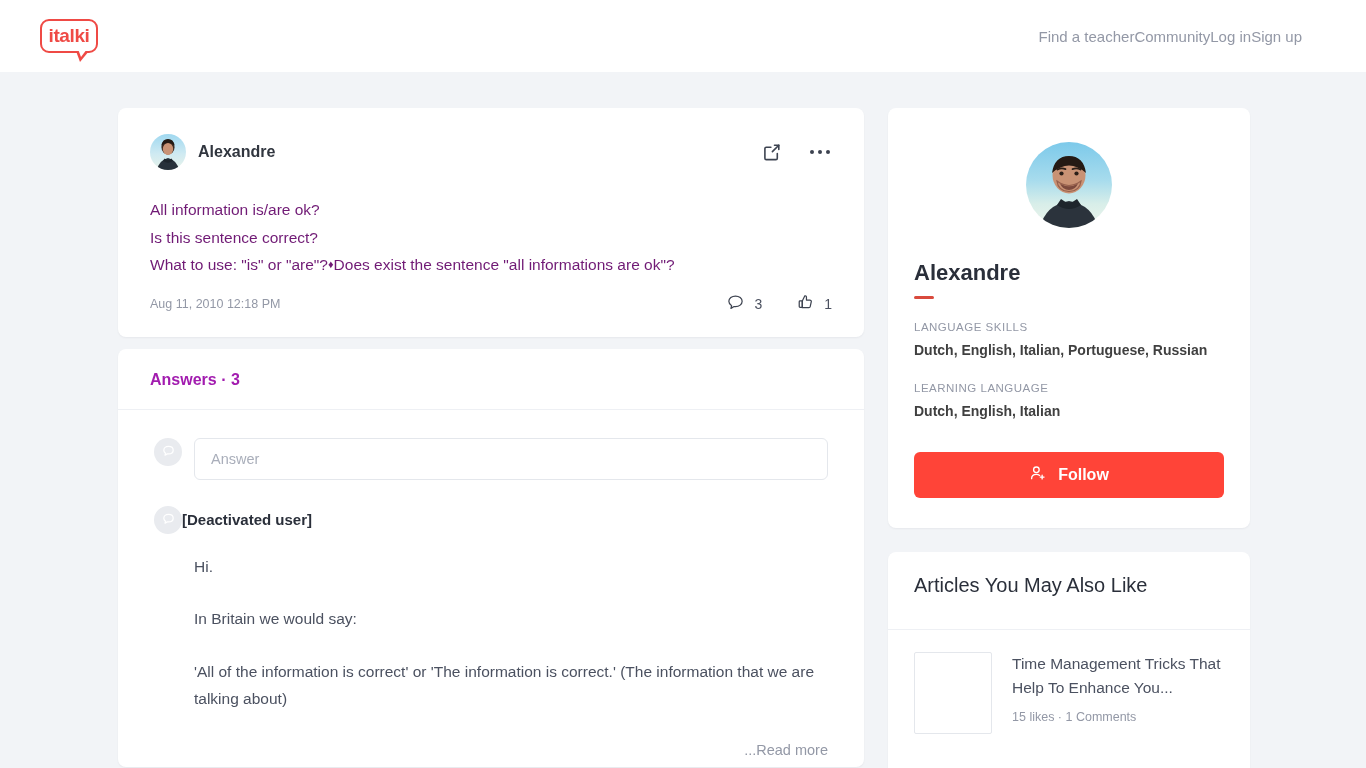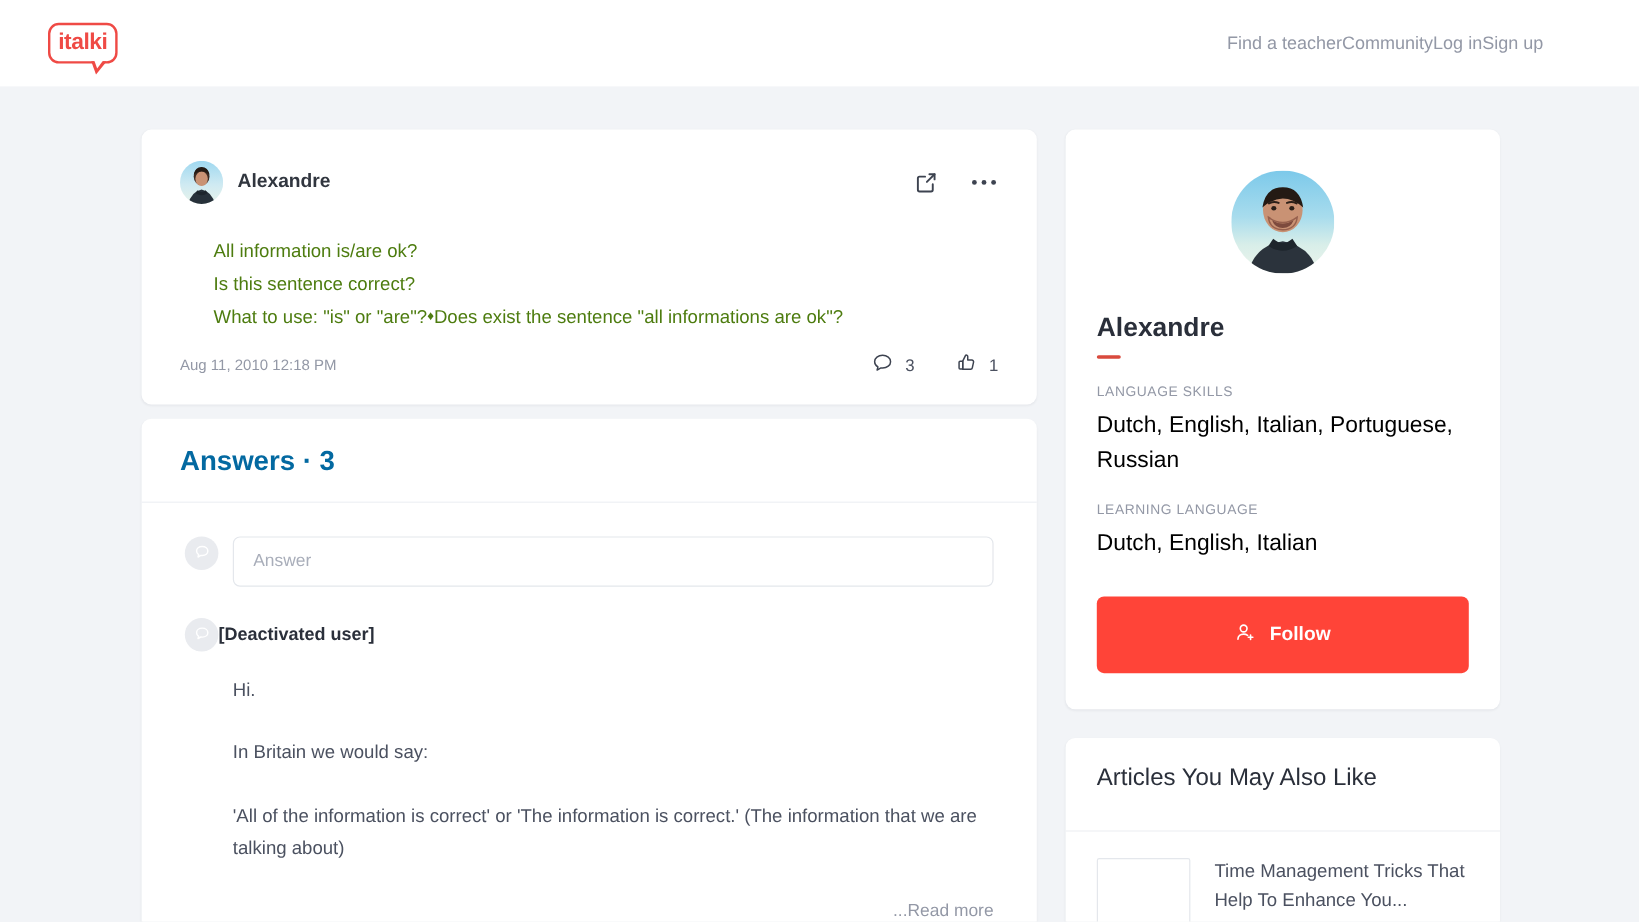--- a/index.html
+++ b/index.html
@@ -16,21 +16,21 @@
     color: #31363f;
     -webkit-font-smoothing: antialiased;
   }
 
   
   .site-header {
     height: 72px;
     background: #ffffff;
     display: flex;
     align-items: center;
-    padding: 0 80px 0 40px;
+    padding: 0 64px 0 40px;
     position: relative;
   }
 
   .logo {
     width: 58px;
     height: 34px;
     position: relative;
     display: block;
     flex: 0 0 auto;
   }
@@ -137,22 +137,21 @@
   }
   .dots span {
     width: 4px; height: 4px; border-radius: 50%;
     background: #3d4350;
     display: block;
   }
 
   .q-body {
     font-size: 15.5px;
     line-height: 1.78;
-    color: #4d7c0f;
-    margin-left: 28px;
+    color: #701a75;
   }
   .q-body .line { white-space: pre-wrap; }
   .diamond { font-size: 11px; vertical-align: 2px; }
 
   .q-foot {
     display: flex;
     align-items: center;
     margin-top: 14px;
   }
   .q-date {
@@ -172,23 +171,23 @@
     font-size: 14px;
     color: #4b5160;
     background: none; border: none; cursor: pointer;
     padding: 0;
     font-family: inherit;
   }
 
   
   .a-card { margin-top: 12px; padding-bottom: 4px; }
   .a-title {
-    font-size: 23px;
-    font-weight: bold;
-    color: #0369a1;
+    font-size: 16px;
+    font-weight: bold;
+    color: #a21caf;
     padding: 22px 32px 20px 32px;
     border-bottom: 1px solid #eef0f4;
   }
 
   .answer-box-row {
     display: flex;
     align-items: flex-start;
     gap: 12px;
     padding: 28px 36px 26px 36px;
   }
@@ -266,30 +265,31 @@
     border-radius: 2px;
   }
   .field-label {
     font-size: 11.5px;
     letter-spacing: 0.5px;
     color: #9398a6;
     text-transform: uppercase;
     margin-bottom: 7px;
   }
   .field-value {
-    font-size: 19px;
+    font-size: 14px;
     line-height: 1.55;
-    color: #000000;
+    color: #404040;
     margin-bottom: 20px;
+    font-weight: bold;
   }
   .field-value:last-of-type { margin-bottom: 0; }
 
   .follow-btn {
     width: 100%;
-    height: 64px;
+    height: 46px;
     margin-top: 30px;
     background: #ff4438;
     border: none;
     border-radius: 6px;
     color: #ffffff;
     font-size: 16px;
     font-weight: bold;
     font-family: inherit;
     cursor: pointer;
     display: flex;

